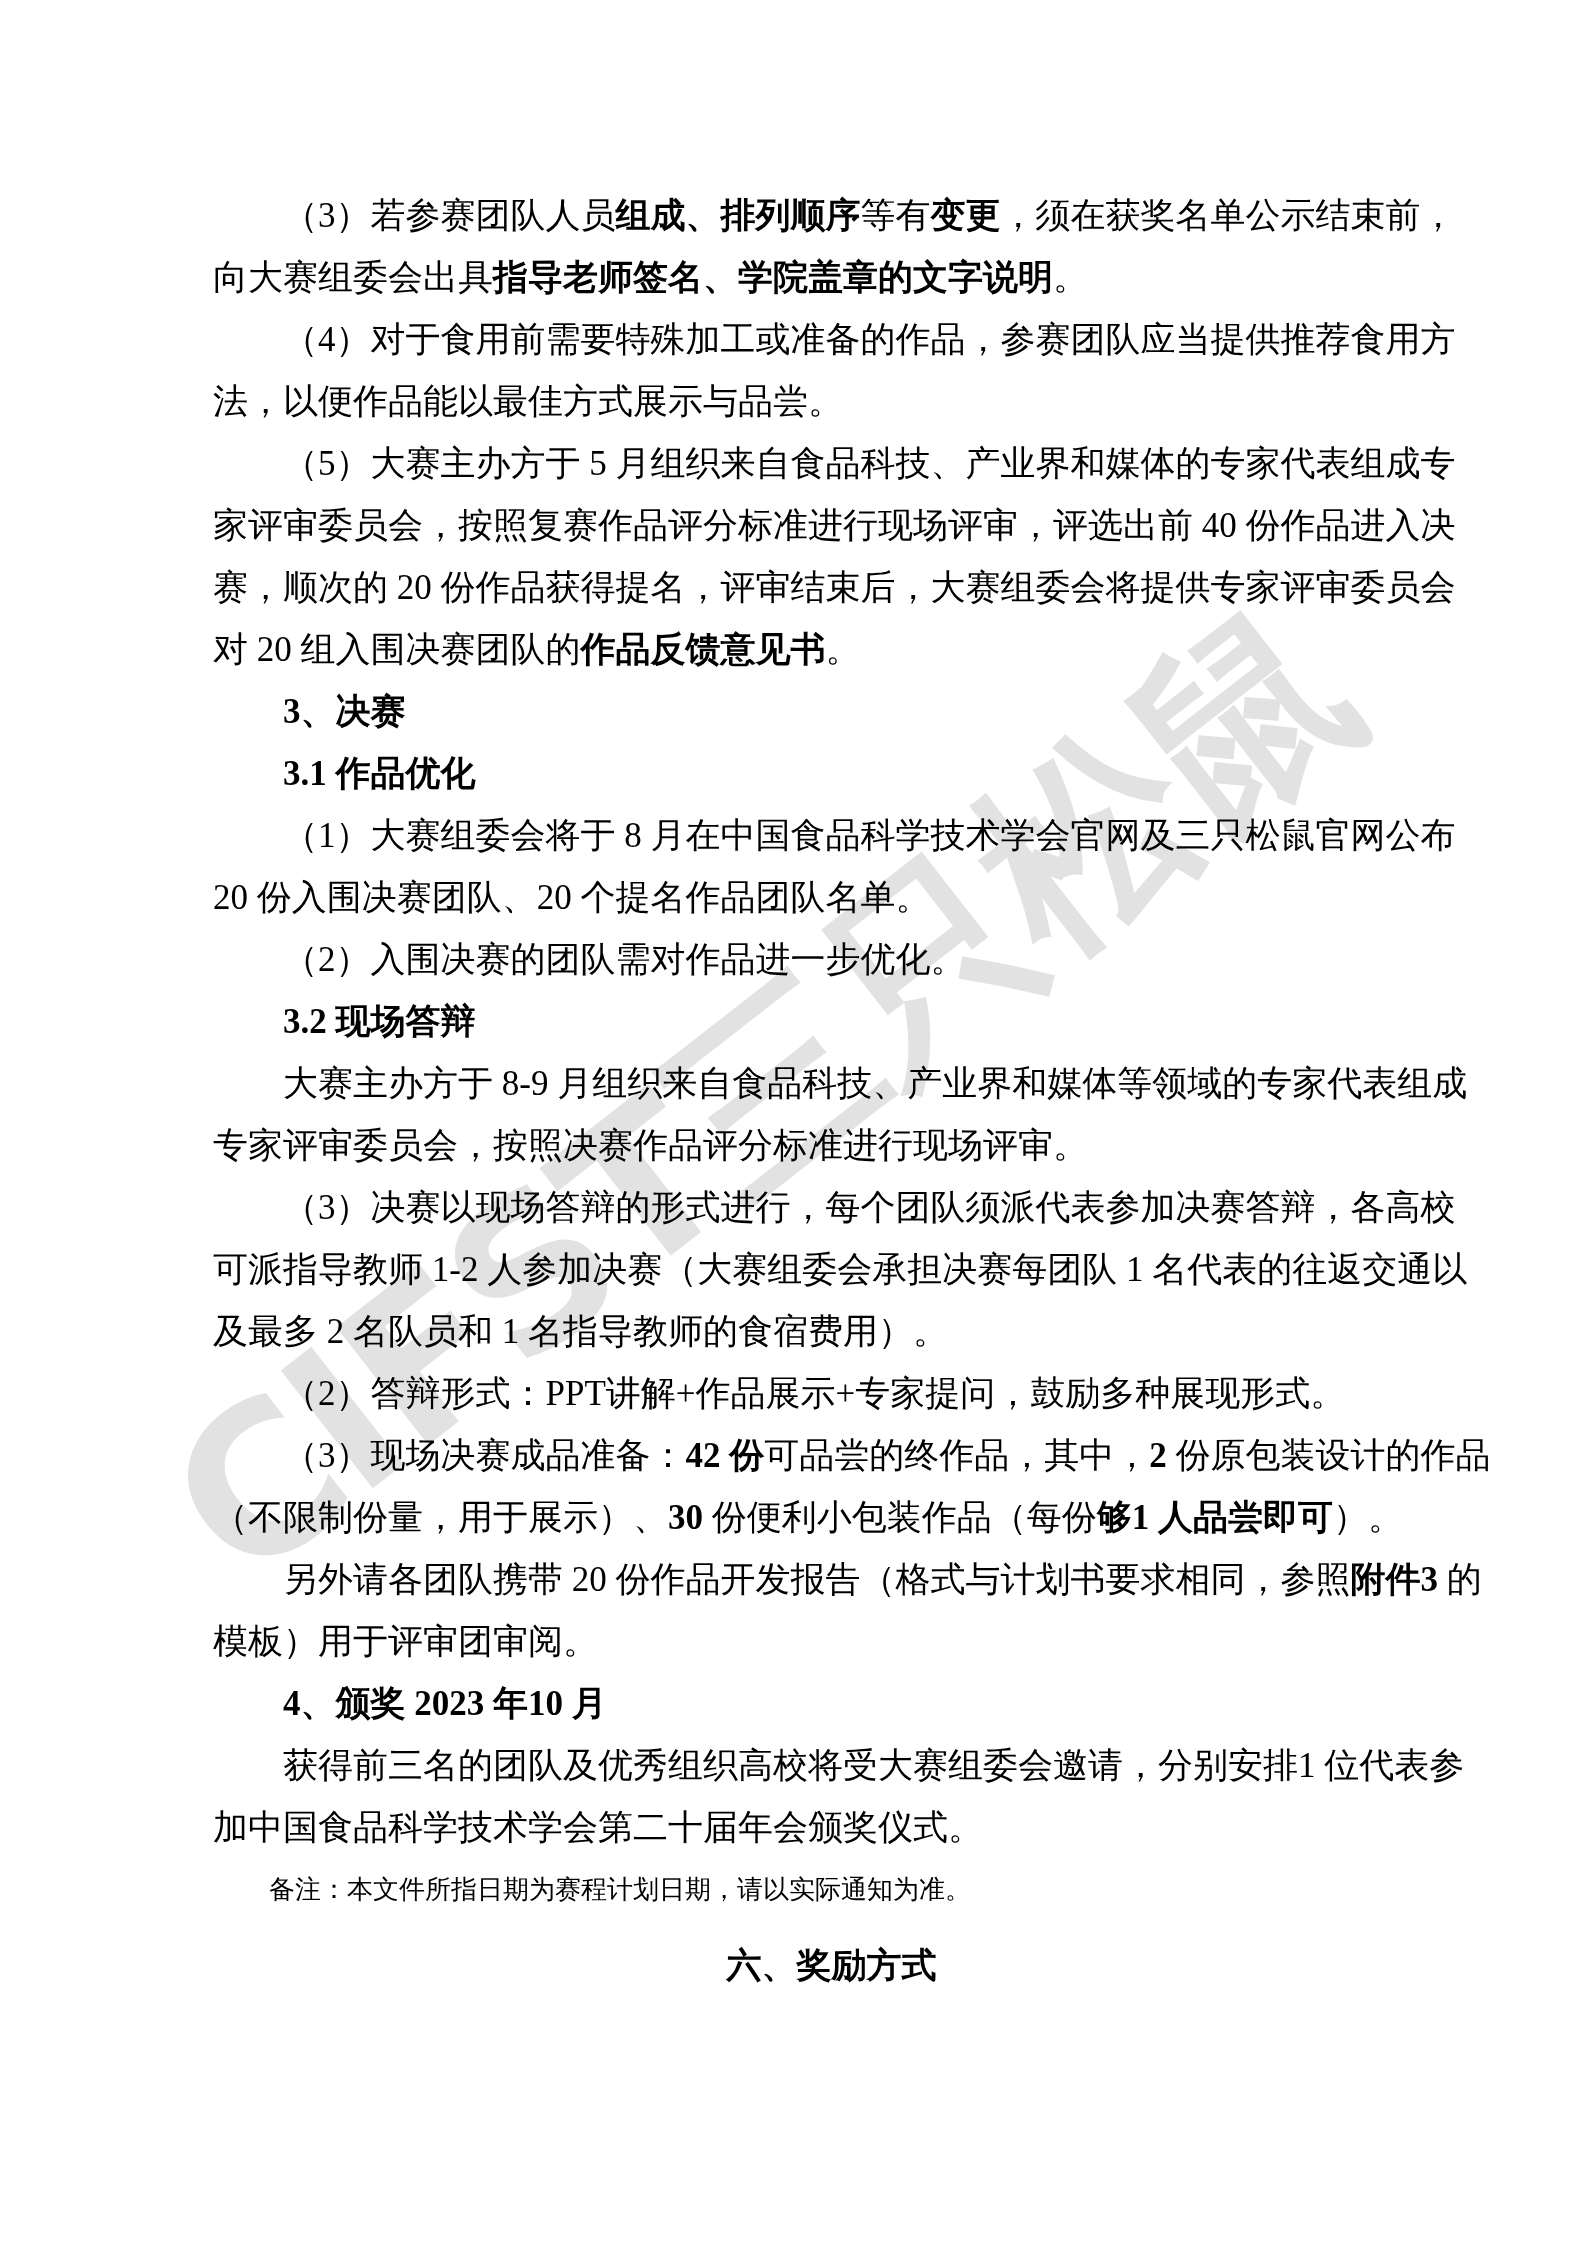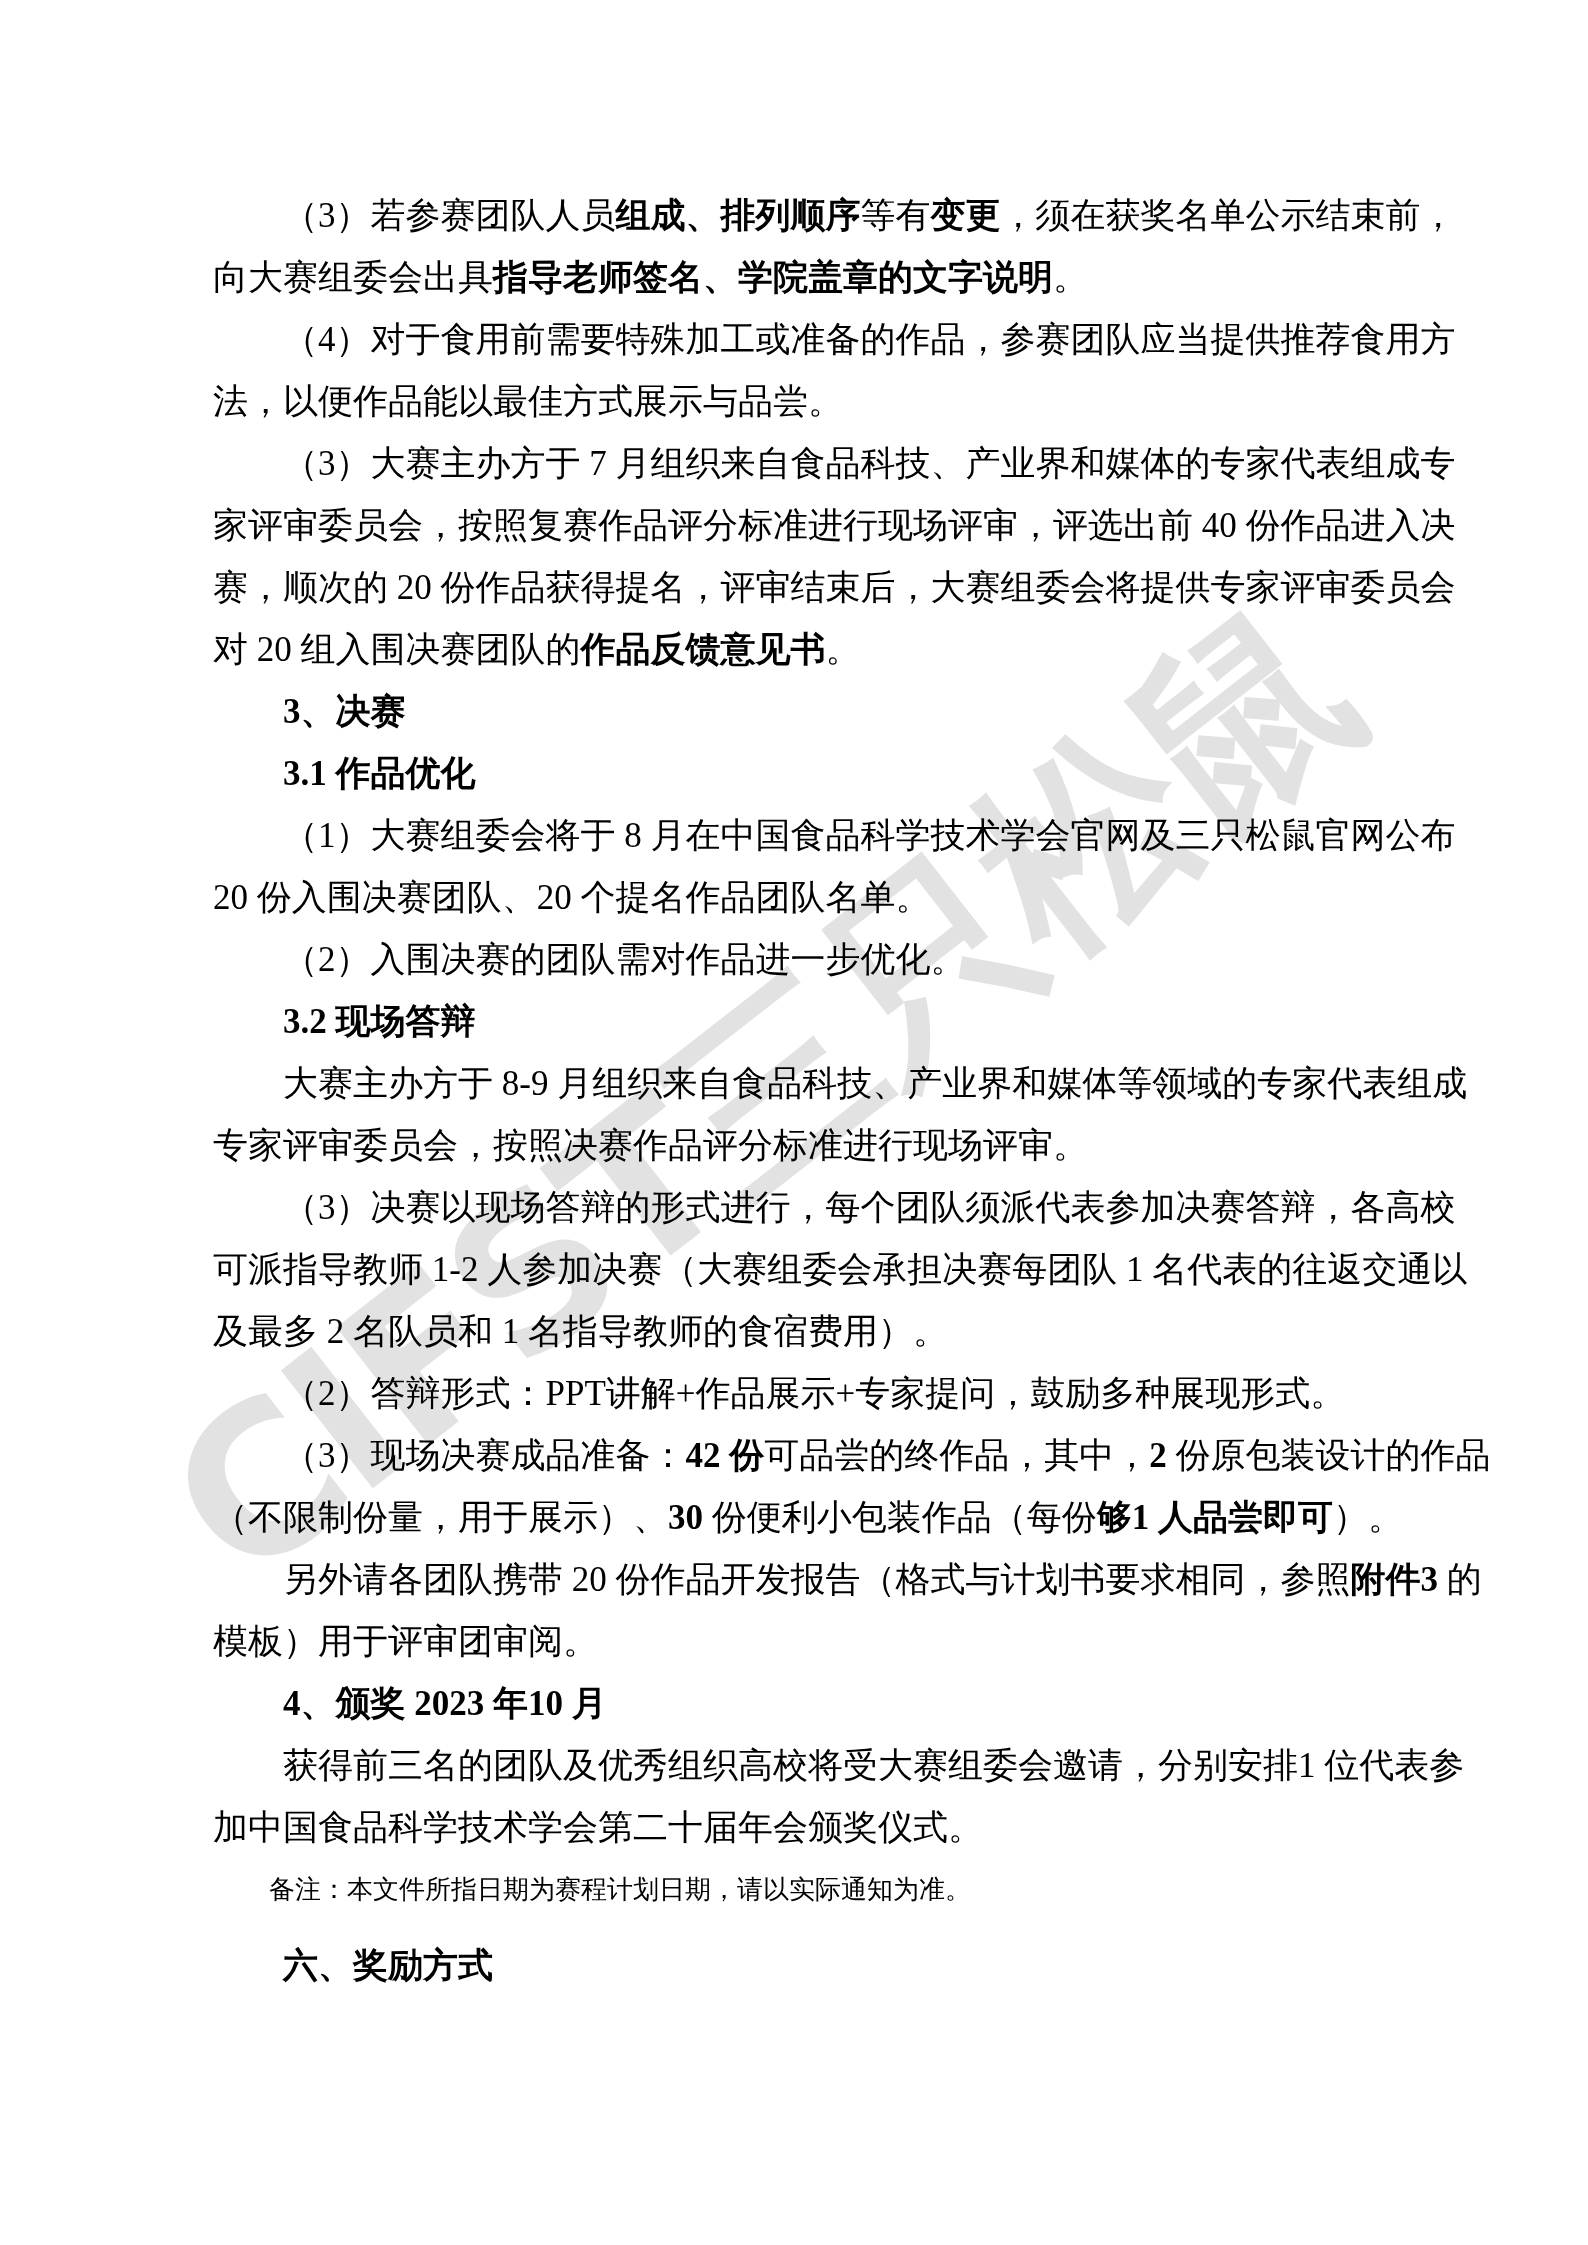--- a/index.html
+++ b/index.html
@@ -31,34 +31,34 @@
     font-size:35px;
     line-height:62px;
     z-index:1;
     overflow:visible;
   }
   .line { height:62px; white-space:nowrap; text-align:left; }
   .line.fill { text-align:justify; text-align-last:justify; }
   .line.indent { text-indent:70px; }
   .line.note { font-size:26px; }
   .line.note.indent { text-indent:56px; }
-  .line.gap { margin-top:14px; }
+  .line.gap { margin-top:14px;text-align:center; }
   .b { font-weight:bold; }
 </style>
 </head>
 <body>
 
 <div class="page">
   <div class="watermark" style="color: rgb(226, 226, 226);">CIFST三只松鼠</div>
   <div class="content" id="content">
       <div class="line indent fill"><span>（3）若参赛团队人员</span><span class="b">组成、排列顺序</span><span>等有</span><span class="b">变更</span><span>，须在获奖名单公示结束前，</span></div>
       <div class="line"><span>向大赛组委会出具</span><span class="b">指导老师签名、学院盖章的文字说明</span><span>。</span></div>
       <div class="line indent fill"><span>（4）对于食用前需要特殊加工或准备的作品，参赛团队应当提供推荐食用方</span></div>
       <div class="line"><span>法，以便作品能以最佳方式展示与品尝。</span></div>
-      <div class="line indent fill"><span>（3）大赛主办方于 7 月组织来自食品科技、产业界和媒体的专家代表组成专</span></div>
+      <div class="line indent fill"><span>（5）大赛主办方于 5 月组织来自食品科技、产业界和媒体的专家代表组成专</span></div>
       <div class="line fill"><span>家评审委员会，按照复赛作品评分标准进行现场评审，评选出前 40 份作品进入决</span></div>
       <div class="line fill"><span>赛，顺次的 20 份作品获得提名，评审结束后，大赛组委会将提供专家评审委员会</span></div>
       <div class="line"><span>对 20 组入围决赛团队的</span><span class="b">作品反馈意见书</span><span>。</span></div>
       <div class="line indent"><span class="b">3、决赛</span></div>
       <div class="line indent"><span class="b">3.1 作品优化</span></div>
       <div class="line indent fill"><span>（1）大赛组委会将于 8 月在中国食品科学技术学会官网及三只松鼠官网公布</span></div>
       <div class="line"><span>20 份入围决赛团队、20 个提名作品团队名单。</span></div>
       <div class="line indent"><span>（2）入围决赛的团队需对作品进一步优化。</span></div>
       <div class="line indent"><span class="b">3.2 现场答辩</span></div>
       <div class="line indent fill"><span>大赛主办方于 8-9 月组织来自食品科技、产业界和媒体等领域的专家代表组成</span></div>

